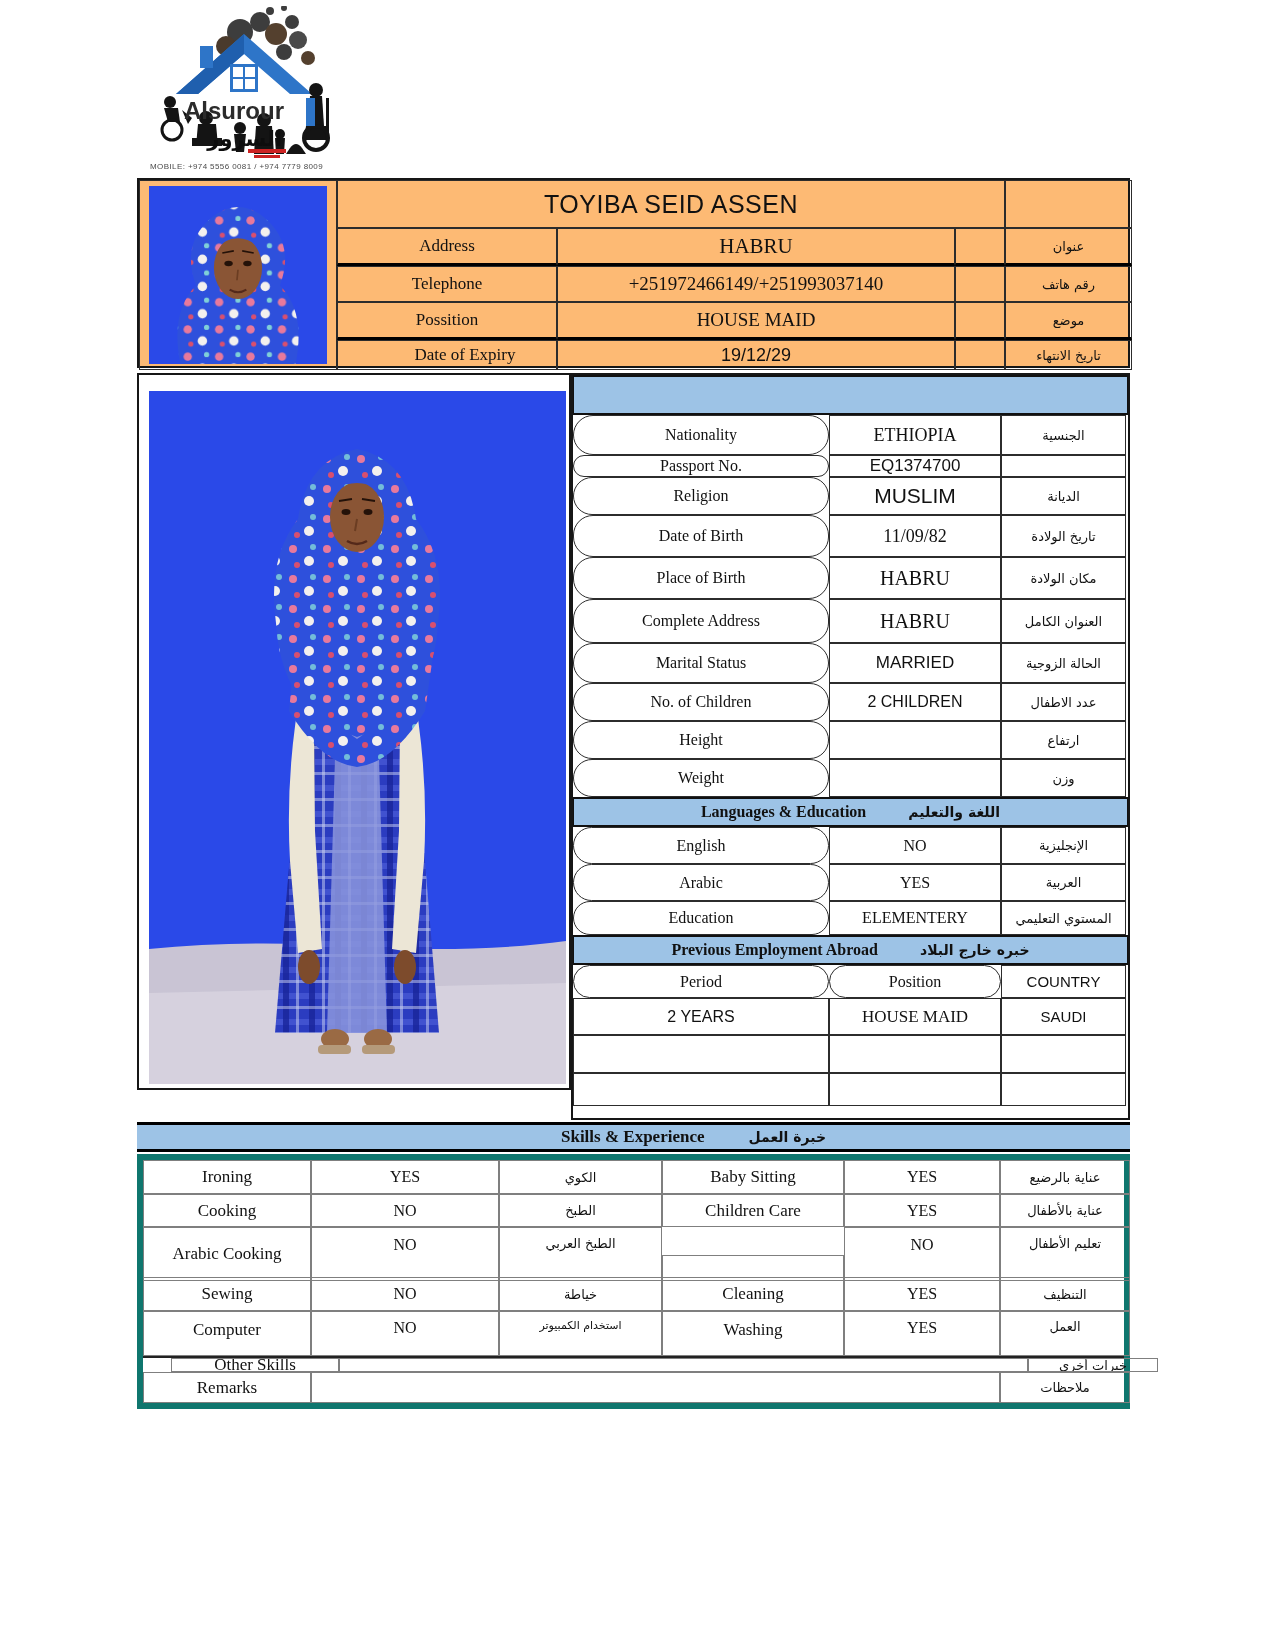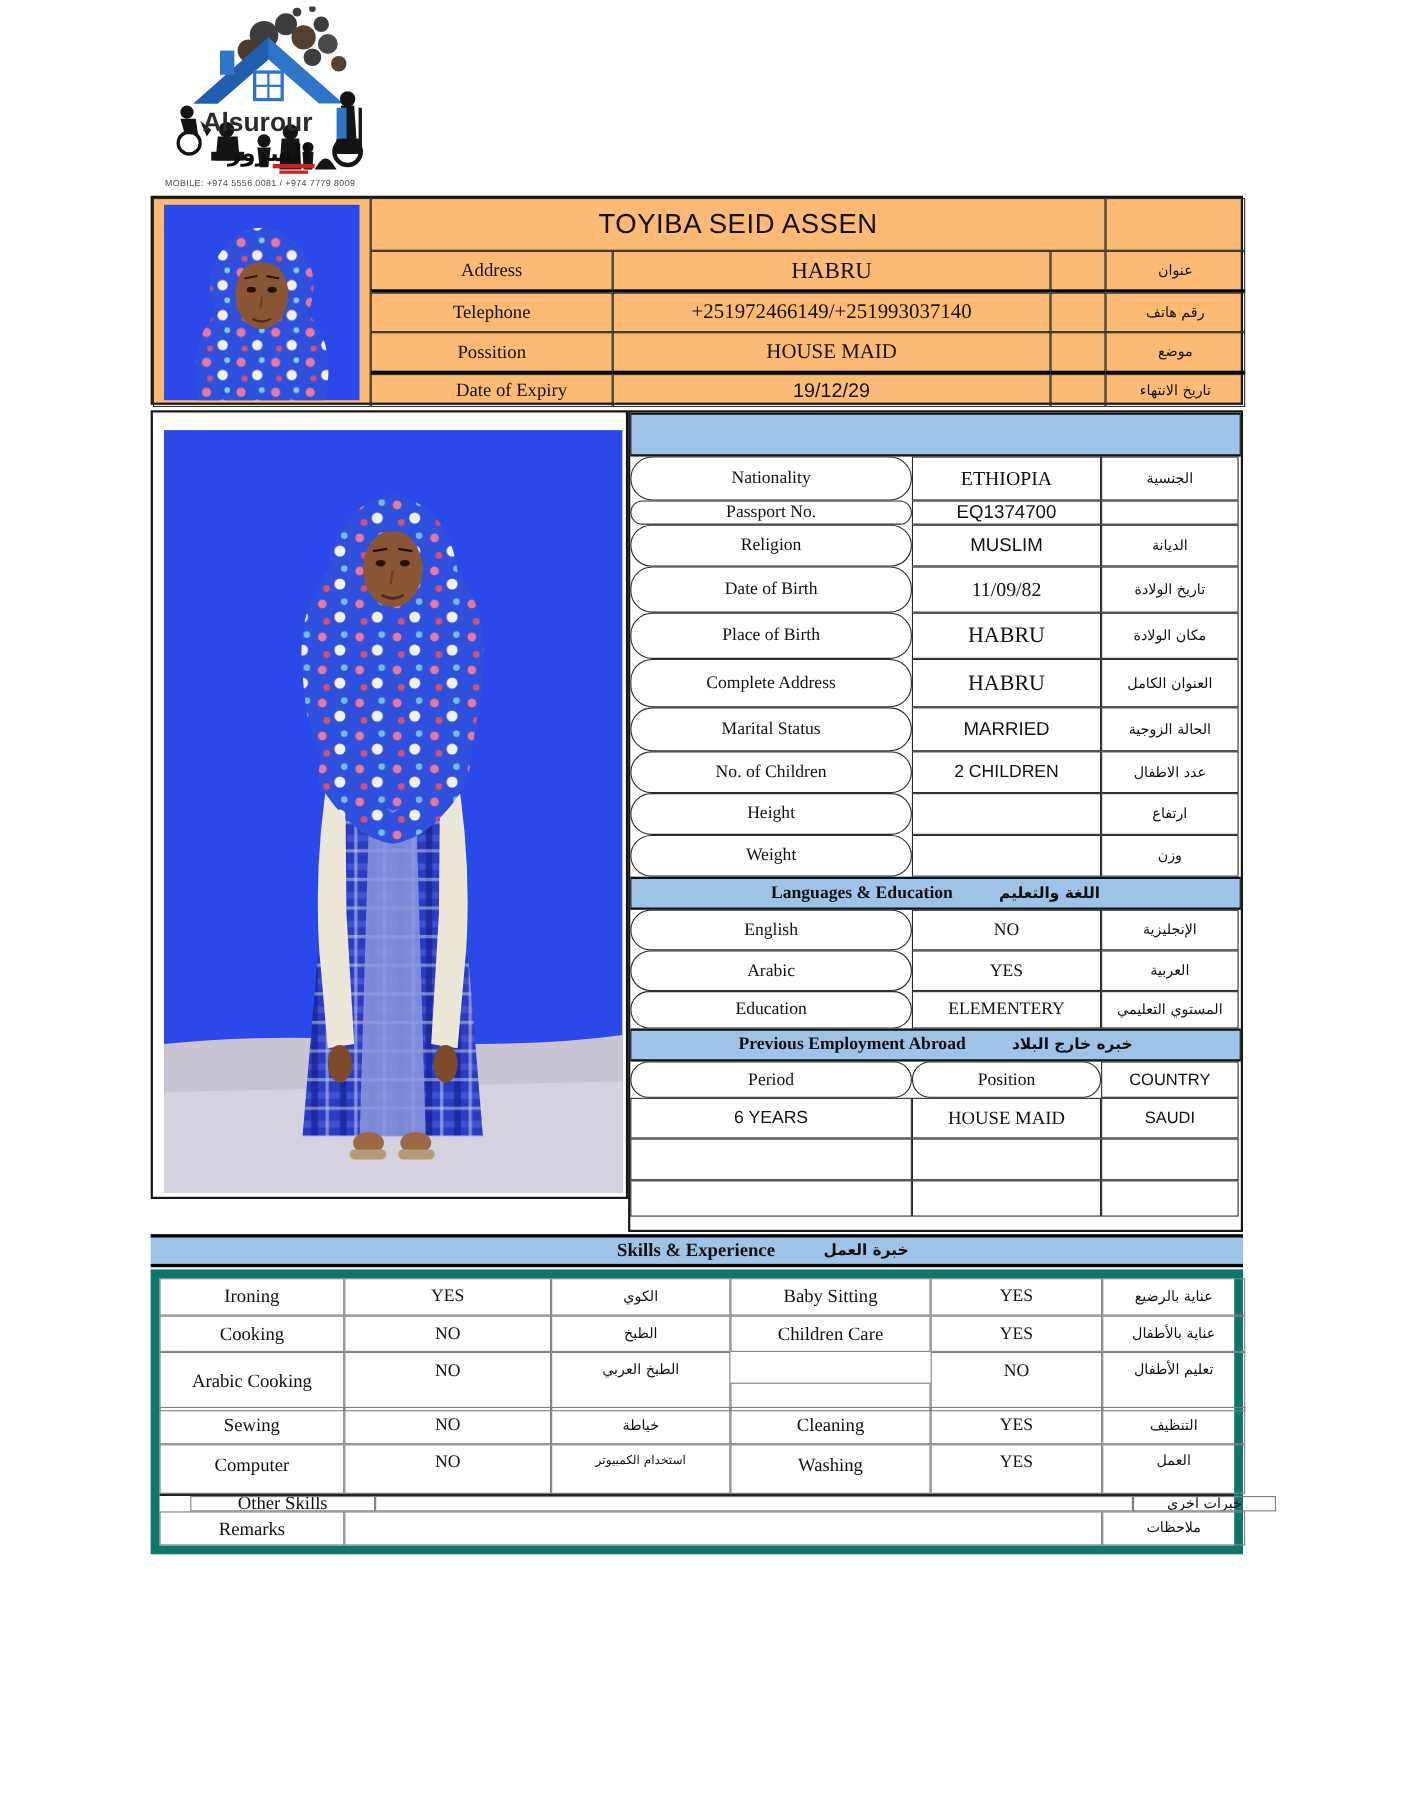--- a/index.html
+++ b/index.html
@@ -66,21 +66,21 @@
   
   .skills-band {
     position:absolute; left:137px; top:1122px; width:993px; height:30px;
     background:#9dc3e6; border-top:3px solid #000; border-bottom:3px solid #000;
     display:flex; align-items:center; justify-content:center; gap:44px;
     font-weight:bold; font-size:17px; padding-left:120px;
   }
   .skills-band .ar { font-size:14px; }
   .skills-table {
     position:absolute; left:137px; top:1154px; width:993px;
-    border:8px solid #0f766e; background:#fff;
+    border:6px solid #0f766e; background:#fff;
     display:flex; flex-direction:column;
   }
   .srow { display:grid; grid-template-columns:168px 188px 163px 182px 156px 130px; flex:0 0 auto; }
   .srow2 { display:grid; grid-template-columns:168px 689px 130px; flex:0 0 auto; }
   .scell { border:1px solid #7f7f7f; display:flex; align-items:center; justify-content:center; overflow:hidden; }
   .slabel { font-size:17px; text-align:center; line-height:1.25; }
   .sval { font-size:16px; }
   .sar { font-size:13px; }
   .rule-top { border-top:2px solid #222; }
 </style>
@@ -269,21 +269,21 @@
       <div class="dcell dvalue thick-b">ETHIOPIA</div>
       <div class="dcell dar ar thick-b">الجنسية</div>
     </div>
     <div class="drow" style="height:22px;">
       <div class="dcell dlabel">Passport No.</div>
       <div class="dcell dvalue sans" style="font-size:17px;">EQ1374700</div>
       <div class="dcell dar ar"></div>
     </div>
     <div class="drow" style="height:38px;">
       <div class="dcell dlabel">Religion</div>
-      <div class="dcell dvalue sans" style="font-size:17px;">MUSLIM</div>
+      <div class="dcell dvalue sans" style="font-size:21px;">MUSLIM</div>
       <div class="dcell dar ar">الديانة</div>
     </div>
     <div class="drow" style="height:42px;">
       <div class="dcell dlabel thick-b">Date of Birth</div>
       <div class="dcell dvalue thick-b">11/09/82</div>
       <div class="dcell dar ar thick-b">تاريخ الولادة</div>
     </div>
     <div class="drow" style="height:42px;">
       <div class="dcell dlabel">Place of Birth</div>
       <div class="dcell dvalue" style="font-size:20px;">HABRU</div>
@@ -340,21 +340,21 @@
       <span class="serif">Previous Employment Abroad</span>
       <span class="ar">خبره خارج البلاد</span>
     </div>
 
     <div class="drow" style="height:33px;">
       <div class="dcell dlabel">Period</div>
       <div class="dcell dlabel">Position</div>
       <div class="dcell sans" style="font-size:15px;">COUNTRY</div>
     </div>
     <div class="drow" style="height:37px;">
-      <div class="dcell sans" style="font-size:16px;">6 YEARS</div>
+      <div class="dcell sans" style="font-size:16px;">2 YEARS</div>
       <div class="dcell dvalue" style="font-size:17px;">HOUSE MAID</div>
       <div class="dcell sans" style="font-size:15px;">SAUDI</div>
     </div>
     <div class="drow" style="height:38px;">
       <div class="dcell"></div>
       <div class="dcell"></div>
       <div class="dcell"></div>
     </div>
     <div class="drow" style="height:33px;">
       <div class="dcell"></div>

